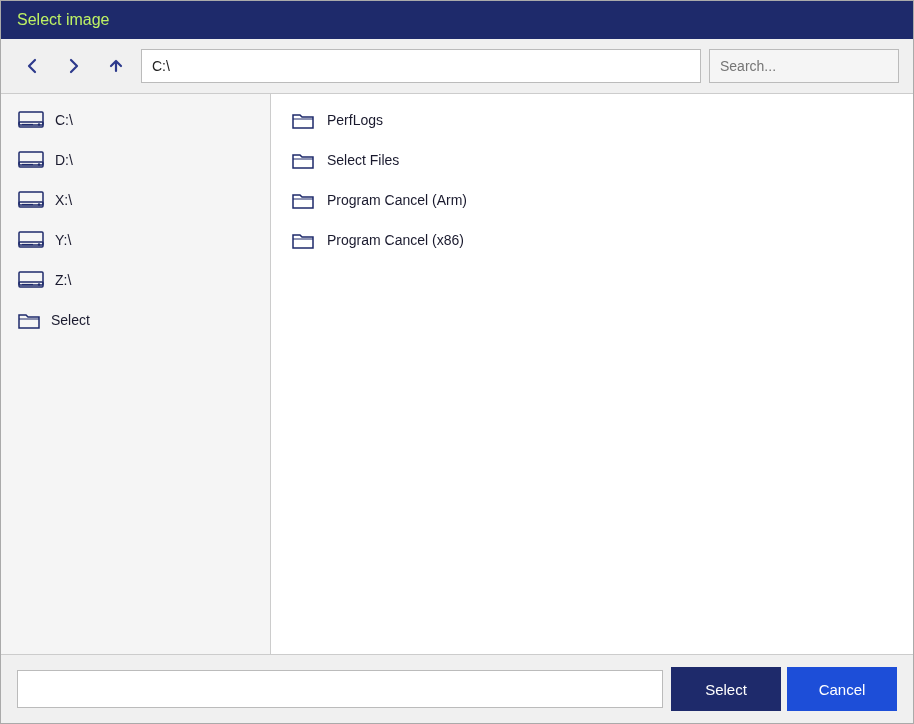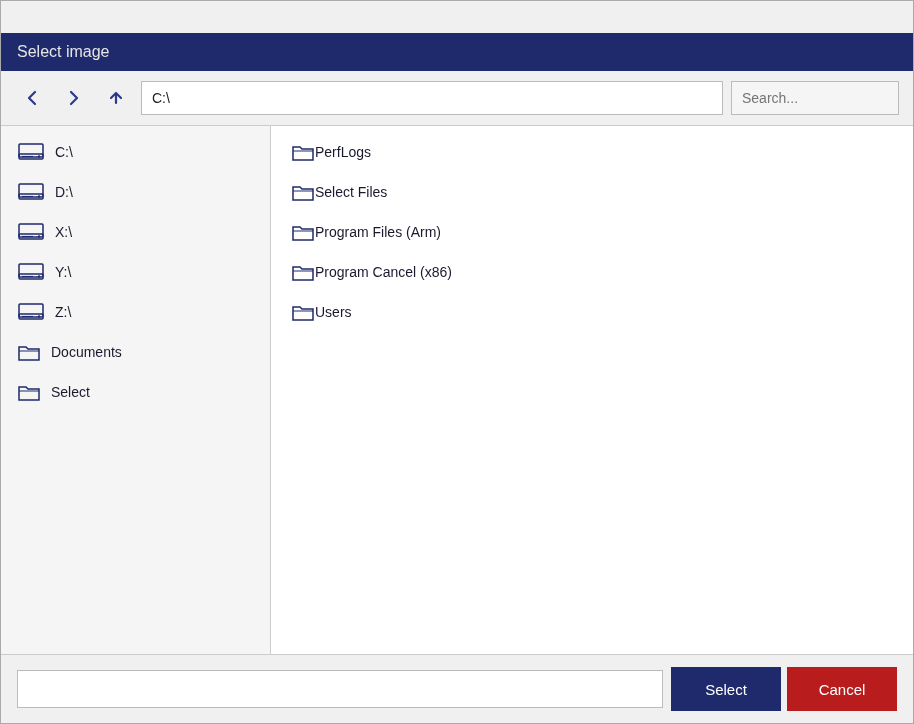--- a/index.html
+++ b/index.html
@@ -16,26 +16,25 @@
       width: 914px;
       height: 724px;
       background: #f0f0f0;
       border: 1px solid #aaa;
       display: flex;
       flex-direction: column;
       box-shadow: 2px 2px 10px rgba(0,0,0,0.4);
     }
     .titlebar {
       background: #1e2a6b;
-      color: #e5e5e5;
+      color: #bef264;
       padding: 10px 16px;
       font-size: 16px;
       font-weight: 400;
       flex-shrink: 0;
-      margin-top: 32px;
     }
     .toolbar {
       background: #f0f0f0;
       padding: 10px 14px;
       display: flex;
       align-items: center;
       gap: 8px;
       border-bottom: 1px solid #ccc;
       flex-shrink: 0;
     }
@@ -55,21 +54,21 @@
       flex: 1;
       height: 34px;
       border: 1px solid #bbb;
       background: white;
       padding: 0 10px;
       font-size: 14px;
       color: #222;
       outline: none;
     }
     .search-input {
-      width: 168px;
+      width: 190px;
       height: 34px;
       border: 1px solid #bbb;
       background: #f5f5f5;
       padding: 0 10px;
       font-size: 14px;
       color: #888;
       outline: none;
     }
     .content-area {
       display: flex;
@@ -95,20 +94,21 @@
     }
     .file-pane {
       flex: 1;
       background: white;
       overflow-y: auto;
       padding: 6px 0;
     }
     .file-item {
       display: flex;
       align-items: center;
+      gap: 12px;
       padding: 9px 20px;
       cursor: pointer;
       font-size: 14px;
       color: #1a1a2e;
     }
     .footer {
       background: #f0f0f0;
       padding: 12px 16px;
       display: flex;
       align-items: center;
@@ -130,21 +130,21 @@
       background: #1e2a6b;
       color: white;
       border: none;
       padding: 10px 30px;
       font-size: 15px;
       cursor: pointer;
       min-width: 110px;
       height: 44px;
     }
     .btn-cancel {
-      background: #b91c1c;
+      background: #1d4ed8;
       color: white;
       border: none;
       padding: 10px 30px;
       font-size: 15px;
       cursor: pointer;
       min-width: 110px;
       height: 44px;
       margin-left: 6px;
     }
   </style>
@@ -224,27 +224,20 @@
       <div class="sidebar-item">
         <svg width="28" height="22" viewBox="0 0 28 22" fill="none">
           <rect x="2" y="3" width="24" height="13" rx="1" stroke="#1e2a6b" stroke-width="1.5" fill="none"></rect>
           <rect x="2" y="13" width="24" height="5" rx="1" stroke="#1e2a6b" stroke-width="1.5" fill="none"></rect>
           <circle cx="22" cy="15.5" r="1.2" fill="#1e2a6b"></circle>
           <line x1="5" y1="15.5" x2="16" y2="15.5" stroke="#1e2a6b" stroke-width="1.2"></line>
         </svg>
         <span>Z:\</span>
       </div>
 
-      <div class="sidebar-item">
-        <svg width="24" height="22" viewBox="0 0 24 22" fill="none">
-          <path d="M2 6h7l2 2h11v11H2V6z" stroke="#1e2a6b" stroke-width="1.5" fill="none"></path>
-          <line x1="2" y1="10" x2="22" y2="10" stroke="#1e2a6b" stroke-width="1"></line>
-        </svg>
-        <span>Documents</span>
-      </div>
 
       <div class="sidebar-item">
         <svg width="24" height="22" viewBox="0 0 24 22" fill="none">
           <path d="M2 6h7l2 2h11v11H2V6z" stroke="#1e2a6b" stroke-width="1.5" fill="none"></path>
           <line x1="2" y1="10" x2="22" y2="10" stroke="#1e2a6b" stroke-width="1"></line>
         </svg>
         <span>Select</span>
       </div>
 
     </div>
@@ -265,38 +258,31 @@
           <line x1="2" y1="10" x2="22" y2="10" stroke="#1e2a6b" stroke-width="1"></line>
         </svg>
         <span>Select Files</span>
       </div>
 
       <div class="file-item">
         <svg width="24" height="22" viewBox="0 0 24 22" fill="none">
           <path d="M2 6h7l2 2h11v11H2V6z" stroke="#1e2a6b" stroke-width="1.5" fill="none"></path>
           <line x1="2" y1="10" x2="22" y2="10" stroke="#1e2a6b" stroke-width="1"></line>
         </svg>
-        <span>Program Files (Arm)</span>
+        <span>Program Cancel (Arm)</span>
       </div>
 
       <div class="file-item">
         <svg width="24" height="22" viewBox="0 0 24 22" fill="none">
           <path d="M2 6h7l2 2h11v11H2V6z" stroke="#1e2a6b" stroke-width="1.5" fill="none"></path>
           <line x1="2" y1="10" x2="22" y2="10" stroke="#1e2a6b" stroke-width="1"></line>
         </svg>
         <span>Program Cancel (x86)</span>
       </div>
 
-      <div class="file-item">
-        <svg width="24" height="22" viewBox="0 0 24 22" fill="none">
-          <path d="M2 6h7l2 2h11v11H2V6z" stroke="#1e2a6b" stroke-width="1.5" fill="none"></path>
-          <line x1="2" y1="10" x2="22" y2="10" stroke="#1e2a6b" stroke-width="1"></line>
-        </svg>
-        <span>Users</span>
-      </div>
 
 
     </div>
   </div>
 
   <div class="footer">
     <input class="filename-input" type="text" placeholder="" style="">
     <button class="btn-select">
       <span>Select</span>
     </button>

